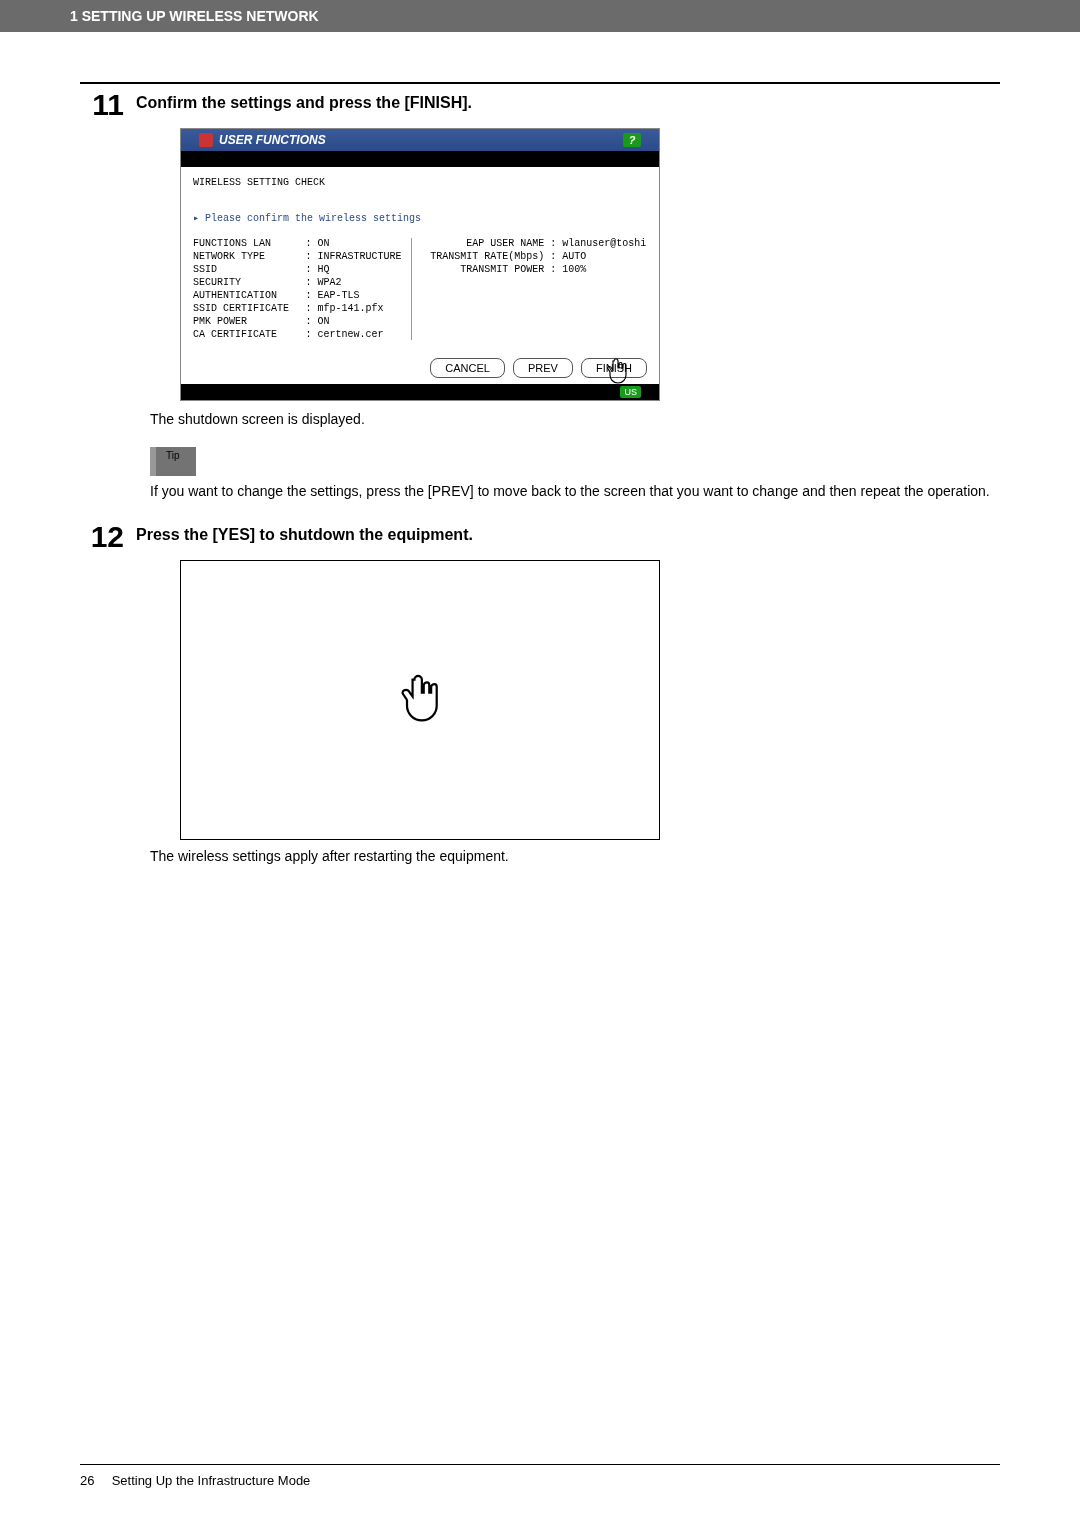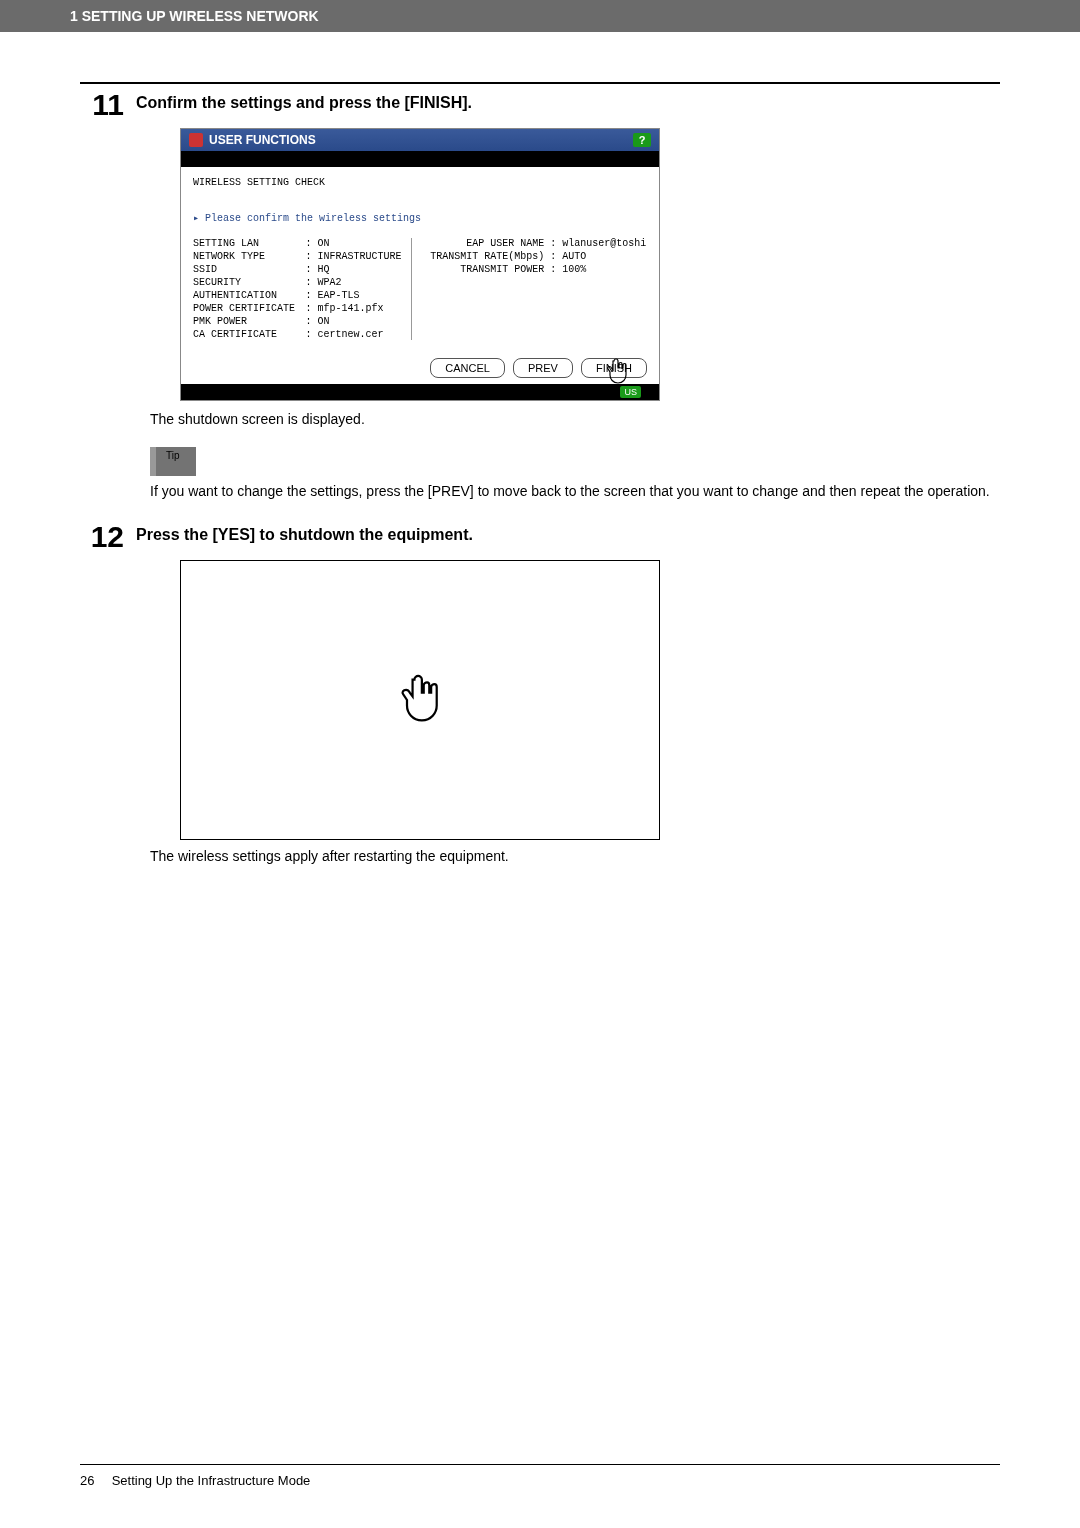--- a/index.html
+++ b/index.html
@@ -7,21 +7,21 @@
   .page { padding: 0; }
   .header-bar { background: #6b6b6b; color: #fff; padding: 8px 20px 8px 70px; font-size: 14px; font-weight: bold; }
   .content { padding: 50px 80px 0 80px; }
   .hr-top { border: none; border-top: 2px solid #000; margin-bottom: 6px; }
   .step-row { display: flex; align-items: flex-start; margin-bottom: 8px; }
   .step-num { font-size: 30px; font-weight: bold; width: 56px; text-align: right; padding-right: 12px; line-height: 1; }
   .step-body { flex: 1; padding-top: 4px; }
   .step-title { font-size: 16px; font-weight: bold; margin-bottom: 8px; }
   .screenshot-wrap { margin-left: 100px; margin-bottom: 10px; }
   .printer-ui { width: 480px; border: 1px solid #888; background: #e8e8e8; font-family: "Courier New", monospace; font-size: 10px; }
-  .ui-titlebar { background: linear-gradient(#3a5a9a, #2a4a8a); color: #fff; padding: 4px 8px; display: flex; align-items: flex-end; justify-content: space-between; font-family: Arial, sans-serif; font-size: 12px; font-weight: bold; }
+  .ui-titlebar { background: linear-gradient(#3a5a9a, #2a4a8a); color: #fff; padding: 4px 18px; display: flex; align-items: flex-end; justify-content: space-between; font-family: Arial, sans-serif; font-size: 12px; font-weight: bold; font-style: italic; }
   .ui-title-left { display: flex; align-items: center; gap: 6px; }
   .ui-icon-red { width: 14px; height: 14px; background: #c33; border-radius: 2px; display: inline-block; }
   .ui-help { width: 18px; height: 14px; background: #1a9a1a; color: #fff; text-align: center; line-height: 14px; font-size: 11px; border-radius: 2px; }
   .ui-blackstrip { height: 16px; background: #000; }
   .ui-main { background: #fff; padding: 10px 12px 8px 12px; }
   .ui-check-row { display: flex; gap: 24px; margin-bottom: 14px; font-family: "Courier New", monospace; font-size: 10px; flex-direction: column; }
   .ui-check-label { font-weight: normal; }
   .ui-check-msg { color: #2a4a8a; }
   .ui-cols { display: flex; gap: 6px; }
   .ui-col { display: flex; flex-direction: column; gap: 2px; }
@@ -73,26 +73,26 @@
           <span class="ui-help">?</span>
         </div>
         <div class="ui-blackstrip"></div>
         <div class="ui-main">
           <div class="ui-check-row">
             <span class="ui-check-label">WIRELESS SETTING CHECK</span>
             <span class="ui-check-msg">▸ Please confirm the wireless settings</span>
           </div>
           <div class="ui-cols">
             <div class="ui-col ui-col-labels">
-              <span class="ui-line">SETTING LAN</span>
+              <span class="ui-line">FUNCTIONS LAN</span>
               <span class="ui-line">NETWORK TYPE</span>
               <span class="ui-line">SSID</span>
               <span class="ui-line">SECURITY</span>
               <span class="ui-line">AUTHENTICATION</span>
-              <span class="ui-line">POWER CERTIFICATE</span>
+              <span class="ui-line">SSID CERTIFICATE</span>
               <span class="ui-line">PMK POWER</span>
               <span class="ui-line">CA CERTIFICATE</span>
             </div>
             <div class="ui-col ui-col-vals">
               <span class="ui-line">: ON</span>
               <span class="ui-line">: INFRASTRUCTURE</span>
               <span class="ui-line">: HQ</span>
               <span class="ui-line">: WPA2</span>
               <span class="ui-line">: EAP-TLS</span>
               <span class="ui-line">: mfp-141.pfx</span>

